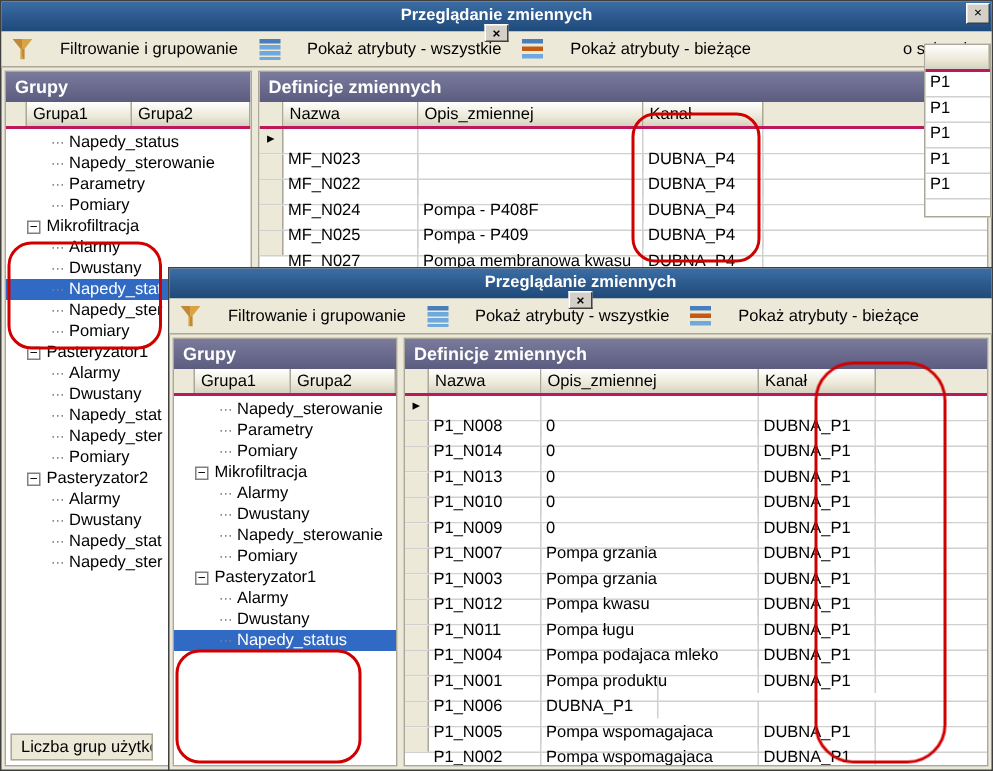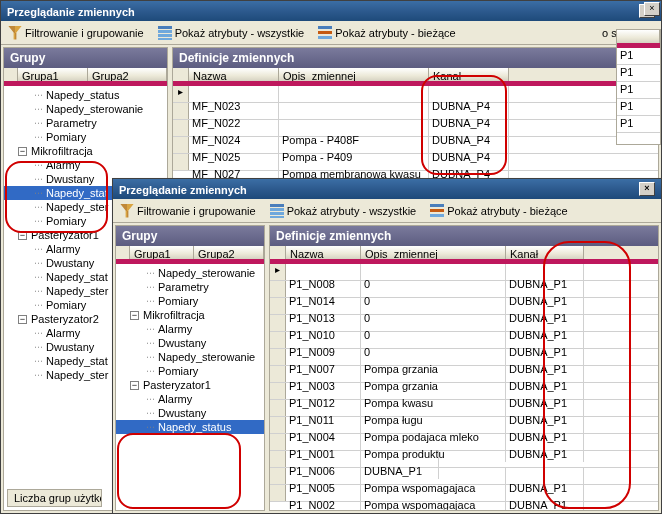--- a/index.html
+++ b/index.html
@@ -19,22 +19,23 @@
     box-shadow: 1px 1px 2px rgba(0,0,0,0.3);
   }
   .titlebar {
     background: linear-gradient(to bottom, #3b6ea5 0%, #2d5a8e 50%, #1e4a7a 100%);
     color: #fff;
     font-weight: bold;
     padding: 3px 6px;
     font-size: 11px;
     display: flex;
     justify-content: space-between;
-    align-items: flex-end;
+    align-items: center;
     height: 20px;
+    flex-direction: column;
   }
   .close-btn {
     width: 16px; height: 14px;
     background: #d4d0c8;
     border: 1px solid #fff;
     border-right-color:#404040; border-bottom-color:#404040;
     color:#000; font-size:9px; line-height:10px; text-align:center;
     cursor: pointer;
   }
   .toolbar {
@@ -43,21 +44,21 @@
     padding: 3px 4px;
     display: flex;
     gap: 8px;
     align-items: center;
     font-size: 11px;
     height: 24px;
   }
   .tb-item {
     display: flex;
     align-items: center;
-    gap: 3px;
+    gap: 18px;
     cursor: pointer;
     padding: 1px 3px;
   }
   .icon-funnel {
     width:14px;height:14px;display:inline-block;
     background: conic-gradient(#d9a441 0 25%, #c08838 0 50%, #d9a441 0 75%, #c08838 0);
     clip-path: polygon(0 0, 100% 0, 60% 50%, 60% 100%, 40% 100%, 40% 50%);
   }
   .icon-grid {
     width:14px;height:14px;display:inline-block;
@@ -87,21 +88,21 @@
     background: linear-gradient(to bottom,#7a7a9c 0%,#5c5c80 100%);
     color:#fff;
     font-weight:bold;
     padding:3px 6px;
     font-size:12px;
     height:20px;
   }
   .col-headers {
     display:flex;
     background:#ece9d8;
-    border-bottom:5px solid #be185d;
+    border-bottom:2px solid #be185d;
     height:18px;
     font-size:11px;
   }
   .col-h {
     border-right:1px solid #aca899;
     padding:2px 4px;
     background: linear-gradient(to bottom,#fff 0%, #ece9d8 60%, #d6d2c2 100%);
     overflow:hidden; white-space:nowrap;
   }
   .tree {

